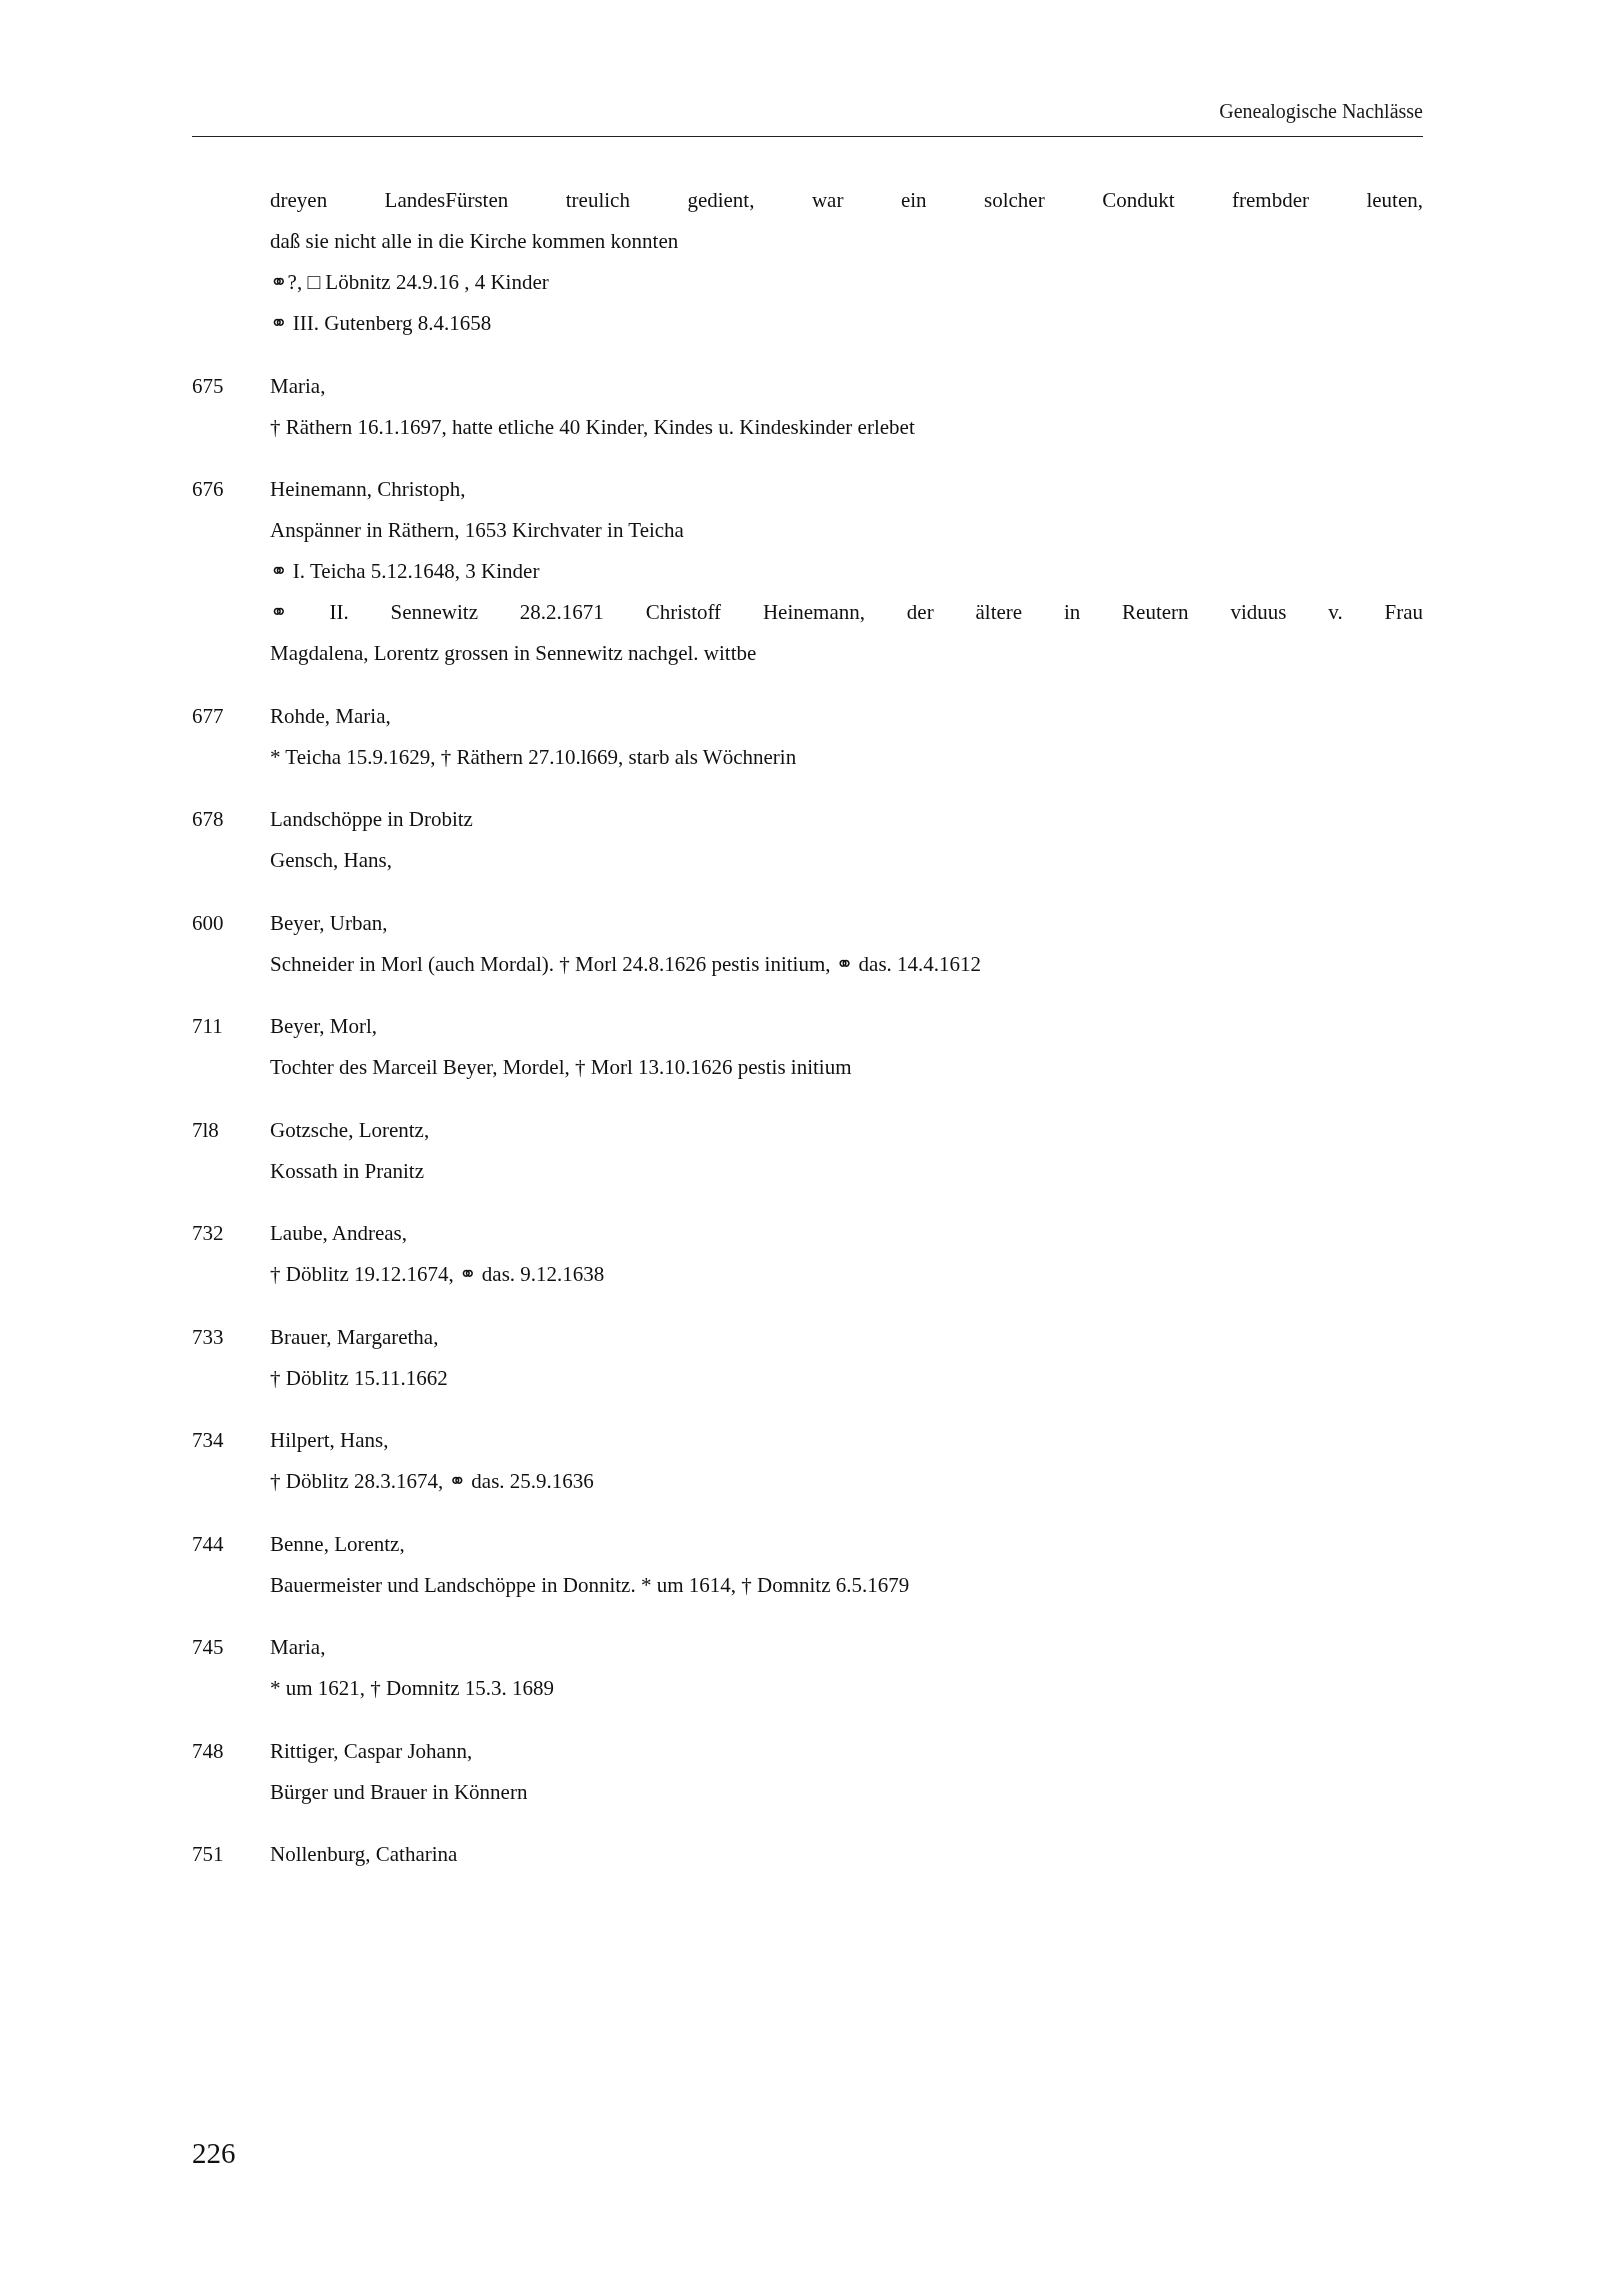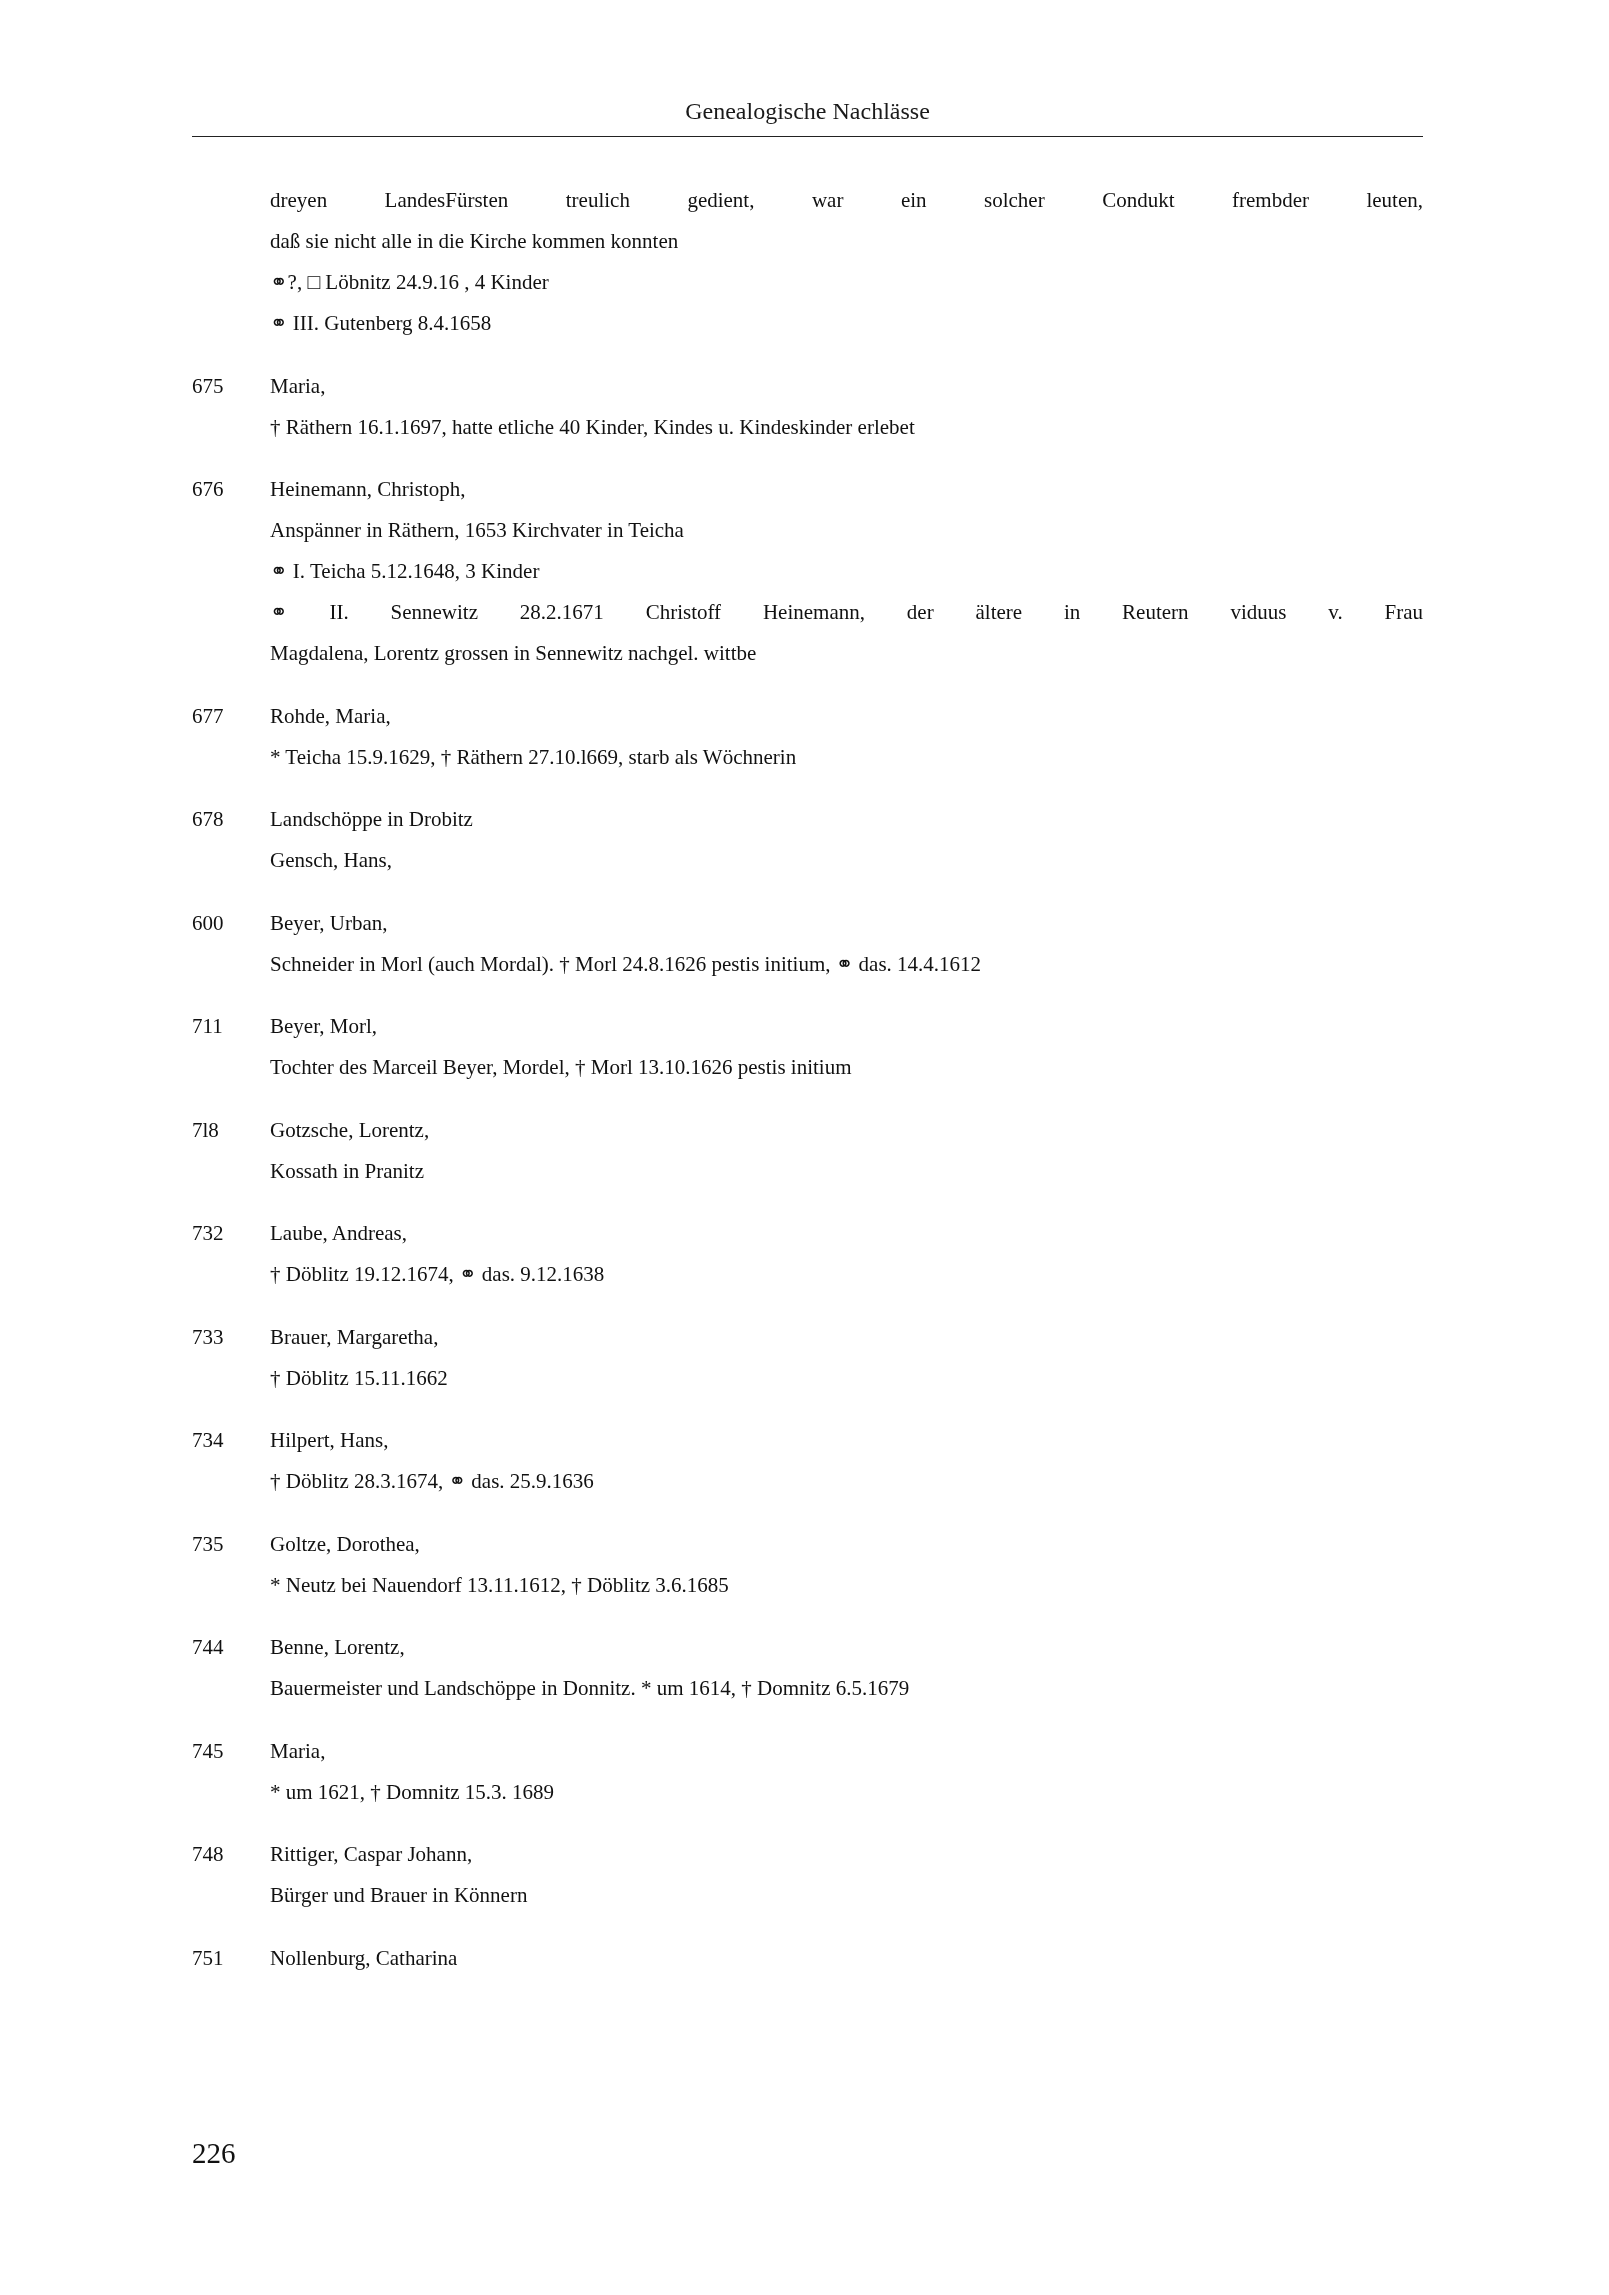--- a/index.html
+++ b/index.html
@@ -13,22 +13,22 @@
     position: relative;
     overflow: hidden;
     font-family: "Liberation Serif", "DejaVu Serif", serif;
     color: #111111;
   }
   .running-head {
     position: absolute;
     left: 192px;
     width: 1231px;
     top: 93px;
-    text-align: center;
-    font-size: 24px;
+    text-align: right;
+    font-size: 20px;
     line-height: 36px;
     color: #1a1a1a;
   }
   .head-rule {
     position: absolute;
     left: 192px;
     width: 1231px;
     top: 136px;
     height: 0;
     border-top: 1.7px solid #222222;
@@ -165,27 +165,20 @@
   </div>
 
   <div class="entry">
     <div class="entry-num">734</div>
     <div class="entry-text">
       <span class="line">Hilpert, Hans,</span>
       <span class="line">† Döblitz 28.3.1674, ⚭ das. 25.9.1636</span>
     </div>
   </div>
 
-  <div class="entry">
-    <div class="entry-num">735</div>
-    <div class="entry-text">
-      <span class="line">Goltze, Dorothea,</span>
-      <span class="line">* Neutz bei Nauendorf 13.11.1612, † Döblitz 3.6.1685</span>
-    </div>
-  </div>
 
   <div class="entry">
     <div class="entry-num">744</div>
     <div class="entry-text">
       <span class="line">Benne, Lorentz,</span>
       <span class="line">Bauermeister und Landschöppe in Donnitz. * um 1614, † Domnitz 6.5.1679</span>
     </div>
   </div>
 
   <div class="entry">

